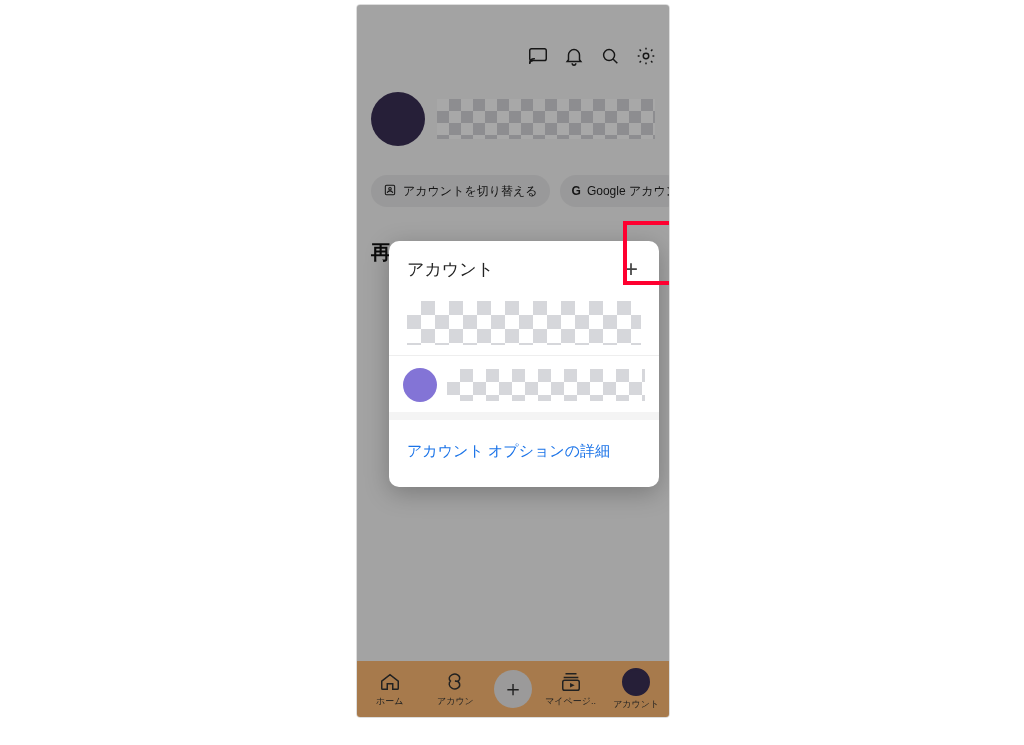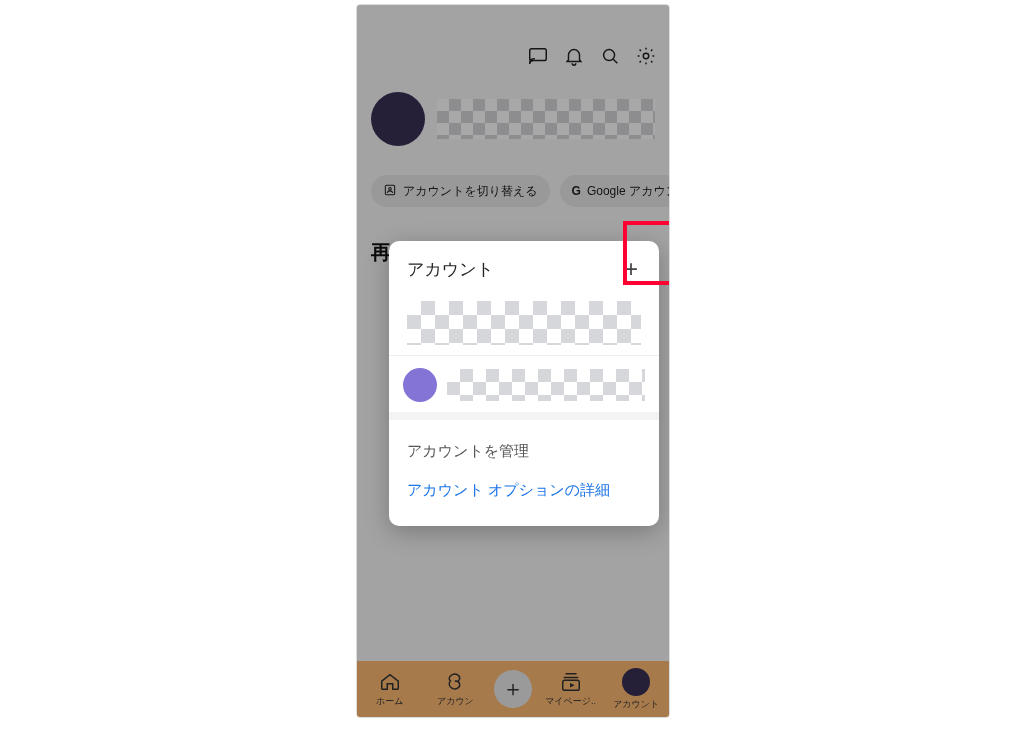--- a/index.html
+++ b/index.html
@@ -154,21 +154,20 @@
       <div class="row">
         <div class="rph checker tall" style="--s:14px;"></div>
       </div>
       <div class="div"></div>
       <div class="row" style="padding-top:12px;">
         <div class="ravat"></div>
         <div class="rph checker" style="--s:13px;"></div>
       </div>
       <div class="div" style="height:8px;background:#f4f4f4;"></div>
       <div class="menu">
-        <div class="mitem"><span>アカウントを管理</span></div>
         <div class="mitem mlink"><span>アカウント オプションの詳細</span></div>
       </div>
     </div>
 
     <div class="hl addbox"></div>
 
   </div>
 </div>
 
 </body></html>

